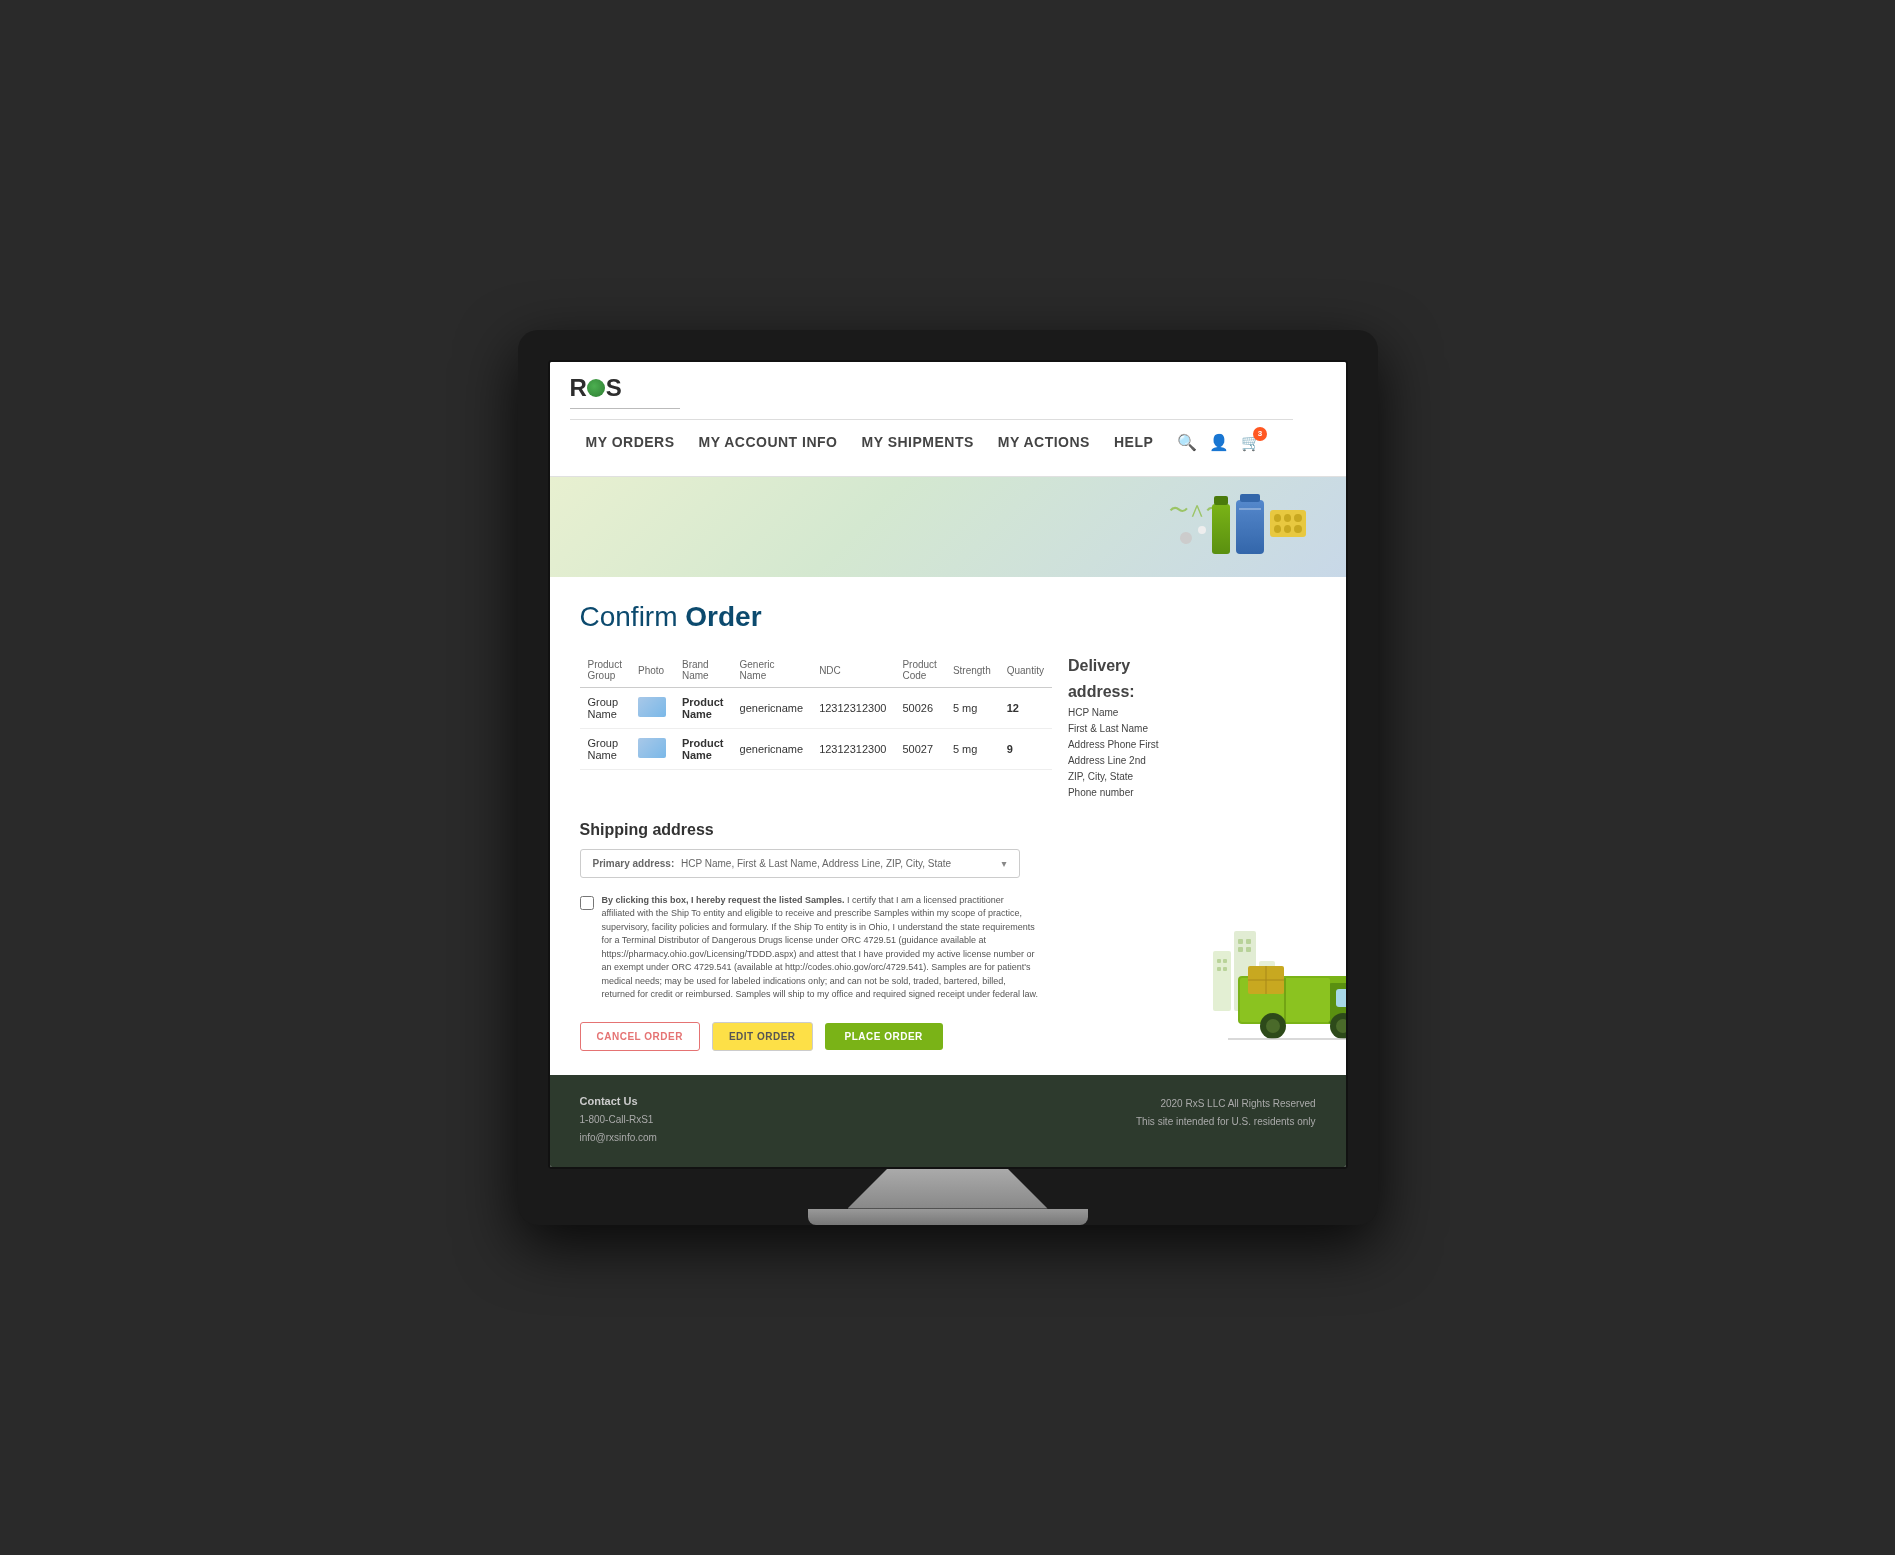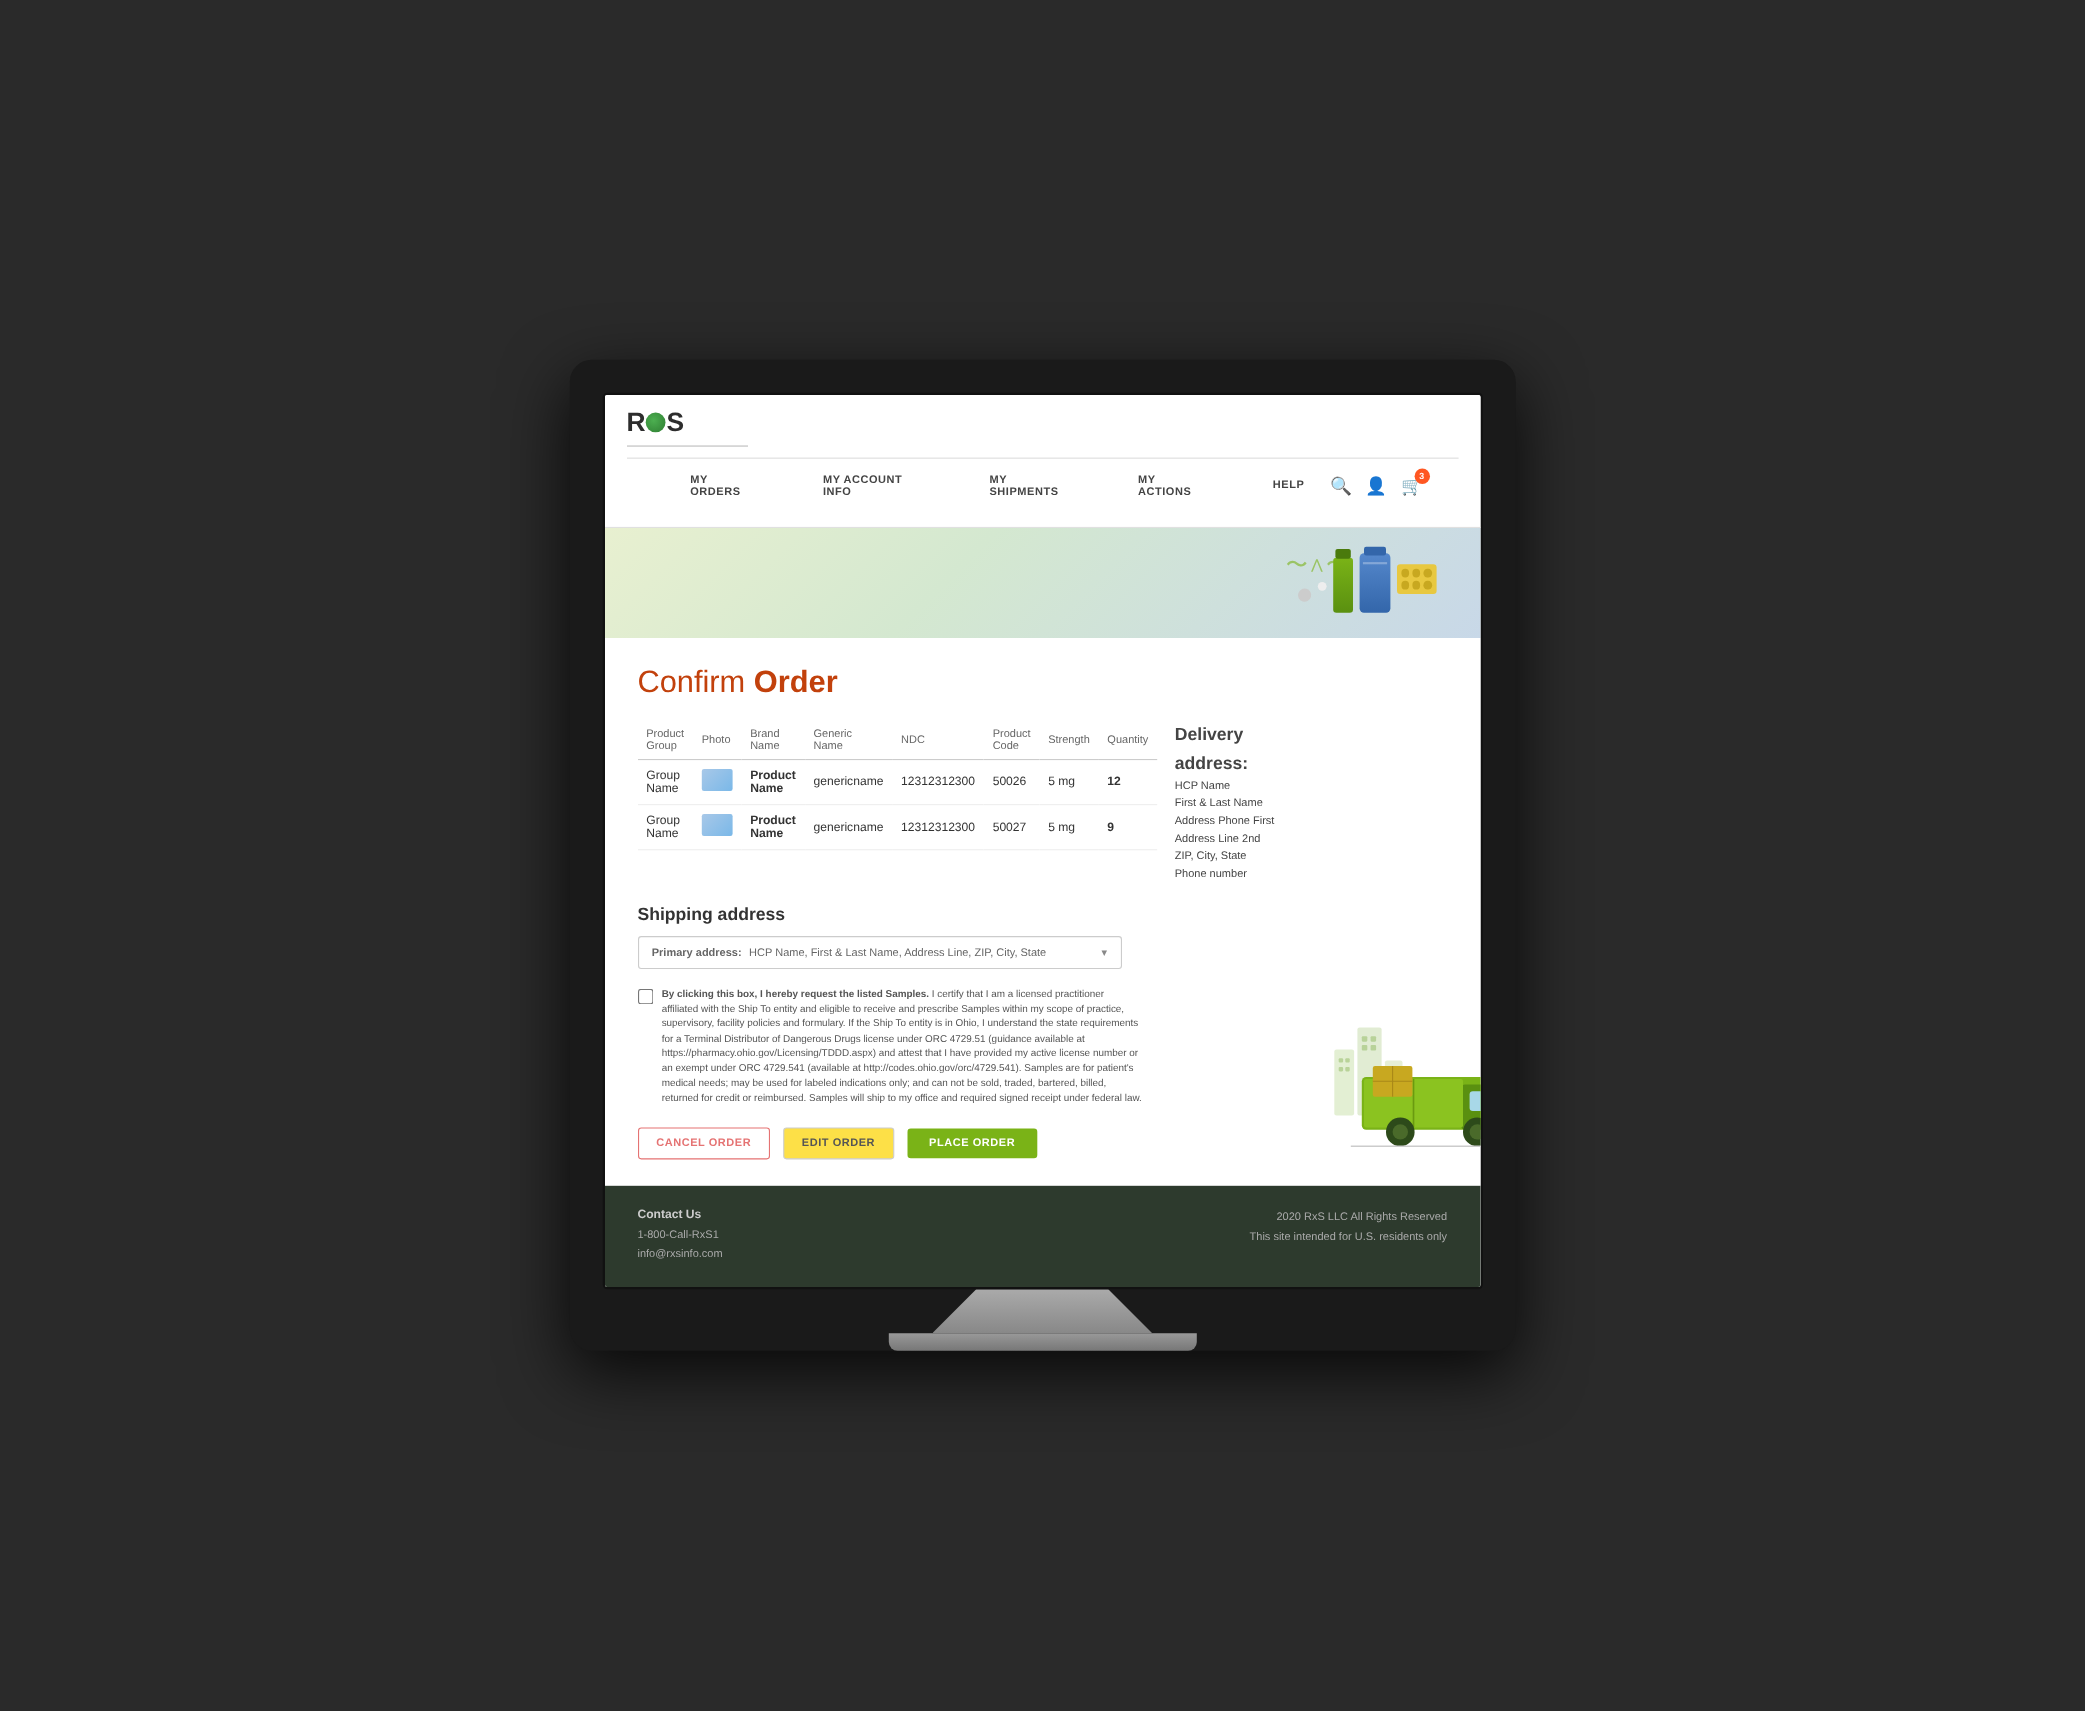--- a/index.html
+++ b/index.html
@@ -81,28 +81,27 @@
     .nav-bar {
       display: flex;
       align-items: center;
       gap: 24px;
       padding: 0 16px;
       border-top: 1px solid #ddd;
       flex: 1;
     }
 
     .nav-item {
-      font-size: 10px;
+      font-size: 14px;
       font-weight: bold;
       color: #444;
       letter-spacing: 0.5px;
       cursor: pointer;
       padding: 14px 0;
       text-transform: uppercase;
-      margin-left: 42px;
     }
 
     .nav-icons {
       display: flex;
       align-items: center;
       gap: 12px;
       margin-left: auto;
       padding-right: 16px;
     }
 
@@ -163,21 +162,21 @@
       gap: 20px;
     }
 
     .content-left {
       flex: 1;
     }
 
     .page-title {
       font-size: 28px;
       font-weight: 300;
-      color: #c2410c;
+      color: #0c4a6e;
       margin-bottom: 20px;
     }
 
     .page-title strong {
       font-weight: 700;
     }
 
     
     .order-table {
       width: 100%;

